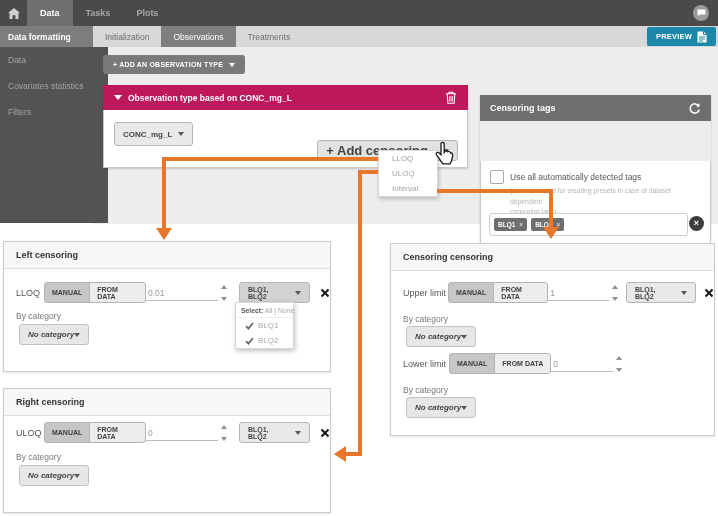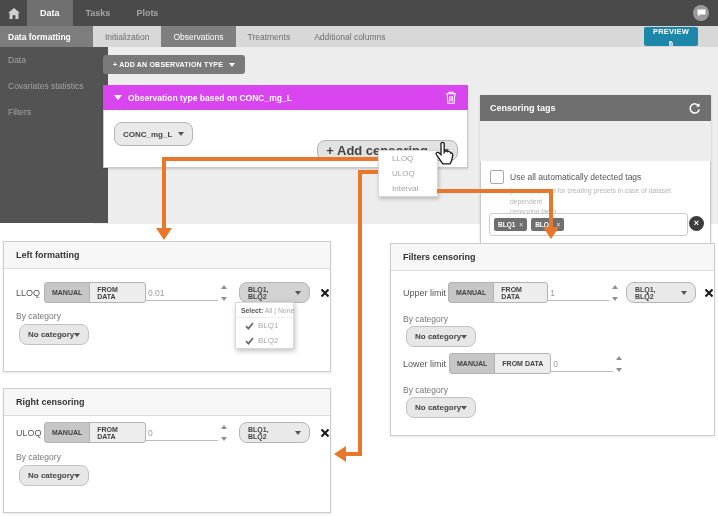--- a/index.html
+++ b/index.html
@@ -15,30 +15,30 @@
   .sidebar{position:absolute;left:0;top:26px;width:108px;height:197px;background:#535353;z-index:4;}
   .side-item{font-size:8.5px;color:#a3a3a3;padding:0 8px;height:26px;display:flex;align-items:center;}
   .side-item.active{background:#7d7d7d;color:#fff;font-weight:bold;height:21px;}
   
   .tabbar{position:absolute;left:93px;top:26px;width:625px;height:21px;background:#d8d8d8;display:flex;align-items:stretch;z-index:4;}
   .tab{padding:0 12px;display:flex;align-items:center;font-size:8.5px;color:#6d6d6d;}
   .tab.active{background:#7f7f7f;color:#fff;}
   .tb-spacer{flex:1;}
   .tb-btn{margin:1px 3px 1px 0;border-radius:2px;color:#fff;font-size:7.5px;font-weight:bold;display:flex;align-items:center;gap:5px;padding:0 9px;letter-spacing:.2px;}
   .btn-restore{background:#f58220;}
-  .btn-preview{background:#1d87a9;margin-right:20px;flex-direction:column;}
+  .btn-preview{background:#1d87a9;margin-right:2px;}
   
   .main-bg{position:absolute;left:93px;top:47px;width:625px;height:177px;background:#ededed;z-index:1;}
   .add-type-btn{position:absolute;left:103px;top:55px;height:19px;background:#7a7a7a;border-radius:3px;color:#fff;
       font-size:7px;font-weight:bold;display:flex;align-items:center;gap:6px;padding:0 10px;z-index:6;letter-spacing:.2px;}
   .obs-panel{position:absolute;left:103px;top:85px;width:365px;z-index:6;box-shadow:0 1px 2px rgba(0,0,0,.18);}
-  .obs-header{height:25px;background:#d946ef;display:flex;align-items:center;color:#fff;font-size:8.5px;font-weight:bold;padding:0 11px;gap:6px;}
+  .obs-header{height:25px;background:#be185d;display:flex;align-items:center;color:#fff;font-size:8.5px;font-weight:bold;padding:0 11px;gap:6px;}
   .obs-header .grow{flex:1;}
   .obs-body{height:57px;background:#fff;border:1px solid #c9c9c9;border-top:none;position:relative;}
-  .gbtn{background:#e9e9e9;border:1px solid #b5b5b5;border-radius:8px;font-size:8px;font-weight:bold;color:#444;
+  .gbtn{background:#e9e9e9;border:1px solid #b5b5b5;border-radius:3px;font-size:8px;font-weight:bold;color:#444;
       display:flex;align-items:center;gap:6px;padding:0 8px;}
   .conc-btn{position:absolute;left:10px;top:12px;height:22px;}
   .addc-btn{position:absolute;right:9px;top:30px;height:19px;background:#e2e2e2;font-size:13px;gap:15px;}
   .chv{width:0;height:0;border-left:3px solid transparent;border-right:3px solid transparent;border-top:4px solid #555;}
   .chv.w{border-top-color:#fff;}
   .caret-down{width:0;height:0;border-left:4px solid transparent;border-right:4px solid transparent;border-top:5px solid #fff;}
   
   .menu-dd{position:absolute;left:378px;top:150px;width:58px;background:#fff;border:1px solid #d8d8d8;
       box-shadow:1px 2px 4px rgba(0,0,0,.22);z-index:30;}
   .menu-item{height:15px;line-height:15px;padding-left:13px;font-size:8px;color:#a3a3a3;}
@@ -76,22 +76,22 @@
   .seg-btn.on{background:#c6c6c6;}
   .num-input{width:68px;margin-left:0;border-bottom:1px solid #bbb;font-size:8.5px;color:#9c9c9c;padding:3px 2px 2px 2px;}
   .num-input.narrow{width:58px;}
   .spinner{margin-left:3px;display:flex;flex-direction:column;gap:8px;align-items:center;}
   .tri-up{width:0;height:0;border-left:3.5px solid transparent;border-right:3.5px solid transparent;border-bottom:4.5px solid #8f8f8f;}
   .tri-down{width:0;height:0;border-left:3.5px solid transparent;border-right:3.5px solid transparent;border-top:4.5px solid #8f8f8f;}
   .blq-btn{margin-left:12px;height:19px;font-size:7px;}
   .blq-btn.open{background:#d2d2d2;}
   .x-btn{margin-left:10px;display:flex;align-items:center;}
   .bycat{position:absolute;left:12px;font-size:8.5px;color:#777;text-align:right;}
-  .nocat-btn{position:absolute;height:19px;background:#e7e7e7;border:1px solid #c2c2c2;border-radius:8px;font-size:8px;
-      font-weight:bold;color:#444;display:flex;align-items:center;gap:0;padding:0 8px;}
+  .nocat-btn{position:absolute;height:19px;background:#e7e7e7;border:1px solid #c2c2c2;border-radius:3px;font-size:8px;
+      font-style:italic;font-weight:bold;color:#444;display:flex;align-items:center;gap:0;padding:0 8px;}
   
   .select-dd{position:absolute;left:235px;top:302px;width:57px;background:#fff;border:1px solid #d8d8d8;
       box-shadow:1px 2px 5px rgba(0,0,0,.25);z-index:35;}
   .select-head{padding:4px 5px 3px 5px;font-size:6.8px;border-bottom:1px solid #eee;white-space:nowrap;}
   .select-head .k{color:#555;font-weight:bold;}
   .select-head .v{color:#a8a8a8;}
   .select-opt{display:flex;align-items:center;gap:4px;padding:3px 4px 3px 9px;font-size:8px;color:#a8a8a8;}
   
   .arrows{position:absolute;left:0;top:0;z-index:50;pointer-events:none;}
 </style>
@@ -137,23 +137,20 @@
 
 <div class="tabbar">
   <div class="tab">
       <span>Initialization</span>
     </div>
   <div class="tab active">
       <span>Observations</span>
     </div>
   <div class="tab">
       <span>Treatments</span>
-    </div>
-  <div class="tab">
-      <span>Additional columns</span>
     </div>
   <div class="tb-spacer"></div>
   <div class="tb-btn btn-preview">
     <span>PREVIEW</span>
     <svg width="10" height="12" viewBox="0 0 10 12">
         <path d="M0.5 0.5 h6 l3 3 v8 h-9 z" fill="#fff"></path>
         <path d="M6.5 0.5 v3 h3" fill="none" stroke="#1d87a9" stroke-width="1"></path>
         <path d="M2 6 h6 M2 8 h6 M2 10 h4" stroke="#1d87a9" stroke-width="1"></path>
       </svg>
   </div>
@@ -223,21 +220,21 @@
         <span>BLQ2</span>
         <span class="chip-x">×</span>
       </span>
     </div>
     <div class="clear-btn">×</div>
   </div>
 </div>
 
 <div class="cpanel" id="left-panel">
   <div class="cpanel-header">
-    <span>Left formatting</span>
+    <span>Left censoring</span>
   </div>
   <div class="crow" style="top:40px;">
     <span class="plabel narrow">LLOQ</span>
     <span class="seg">
       <span class="seg-btn first on">MANUAL</span>
       <span class="seg-btn last">FROM DATA</span>
     </span>
     <span class="num-input">0.01</span>
     <span class="spinner">
         <span class="tri-up"></span>
@@ -306,21 +303,21 @@
   </div>
   <div class="bycat" style="top:63px;">By category</div>
   <div class="nocat-btn" style="left:15px;top:76px;">
     <span>No category</span>
     <span class="chv"></span>
   </div>
 </div>
 
 <div class="cpanel" id="interval-panel">
   <div class="cpanel-header">
-    <span>Filters censoring</span>
+    <span>Censoring censoring</span>
   </div>
   <div class="crow" style="top:38px;">
     <span class="plabel wide">Upper limit</span>
     <span class="seg">
       <span class="seg-btn first on">MANUAL</span>
       <span class="seg-btn last">FROM DATA</span>
     </span>
     <span class="num-input narrow">1</span>
     <span class="spinner">
         <span class="tri-up"></span>

